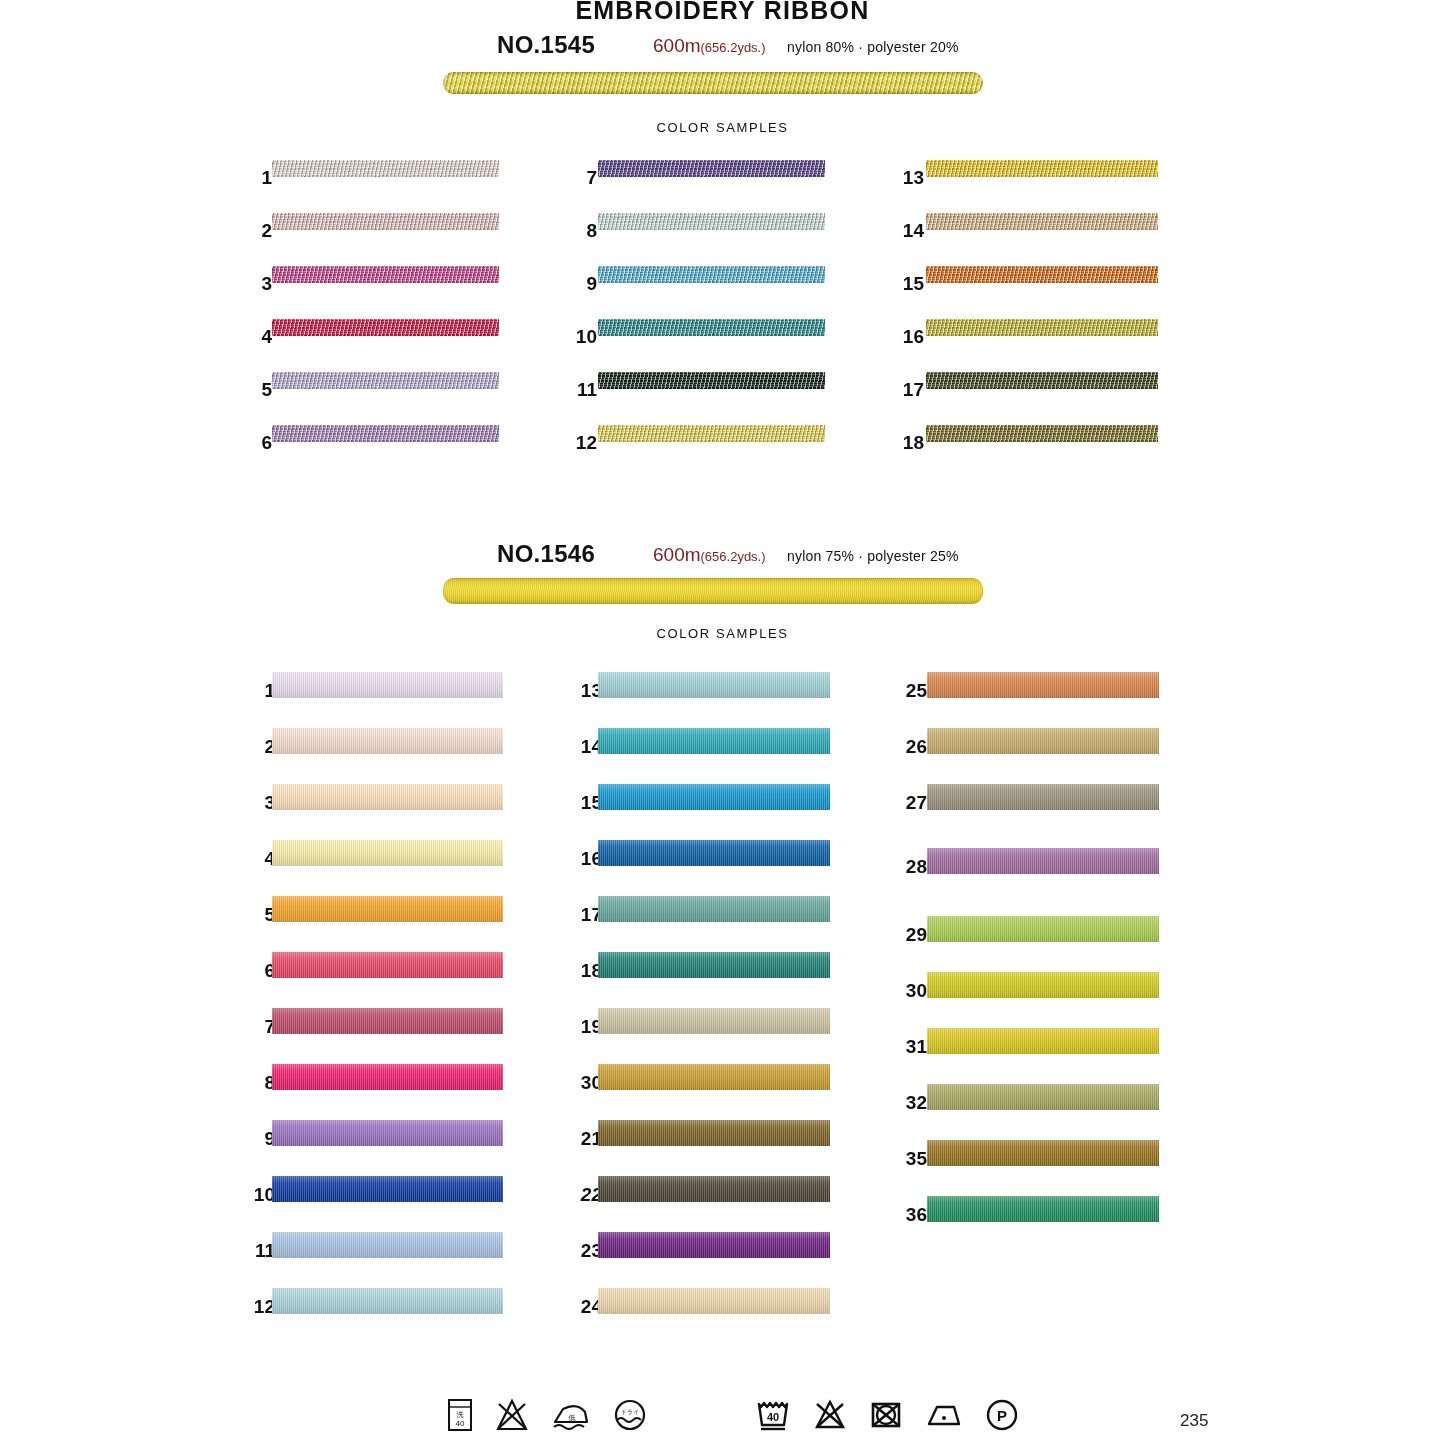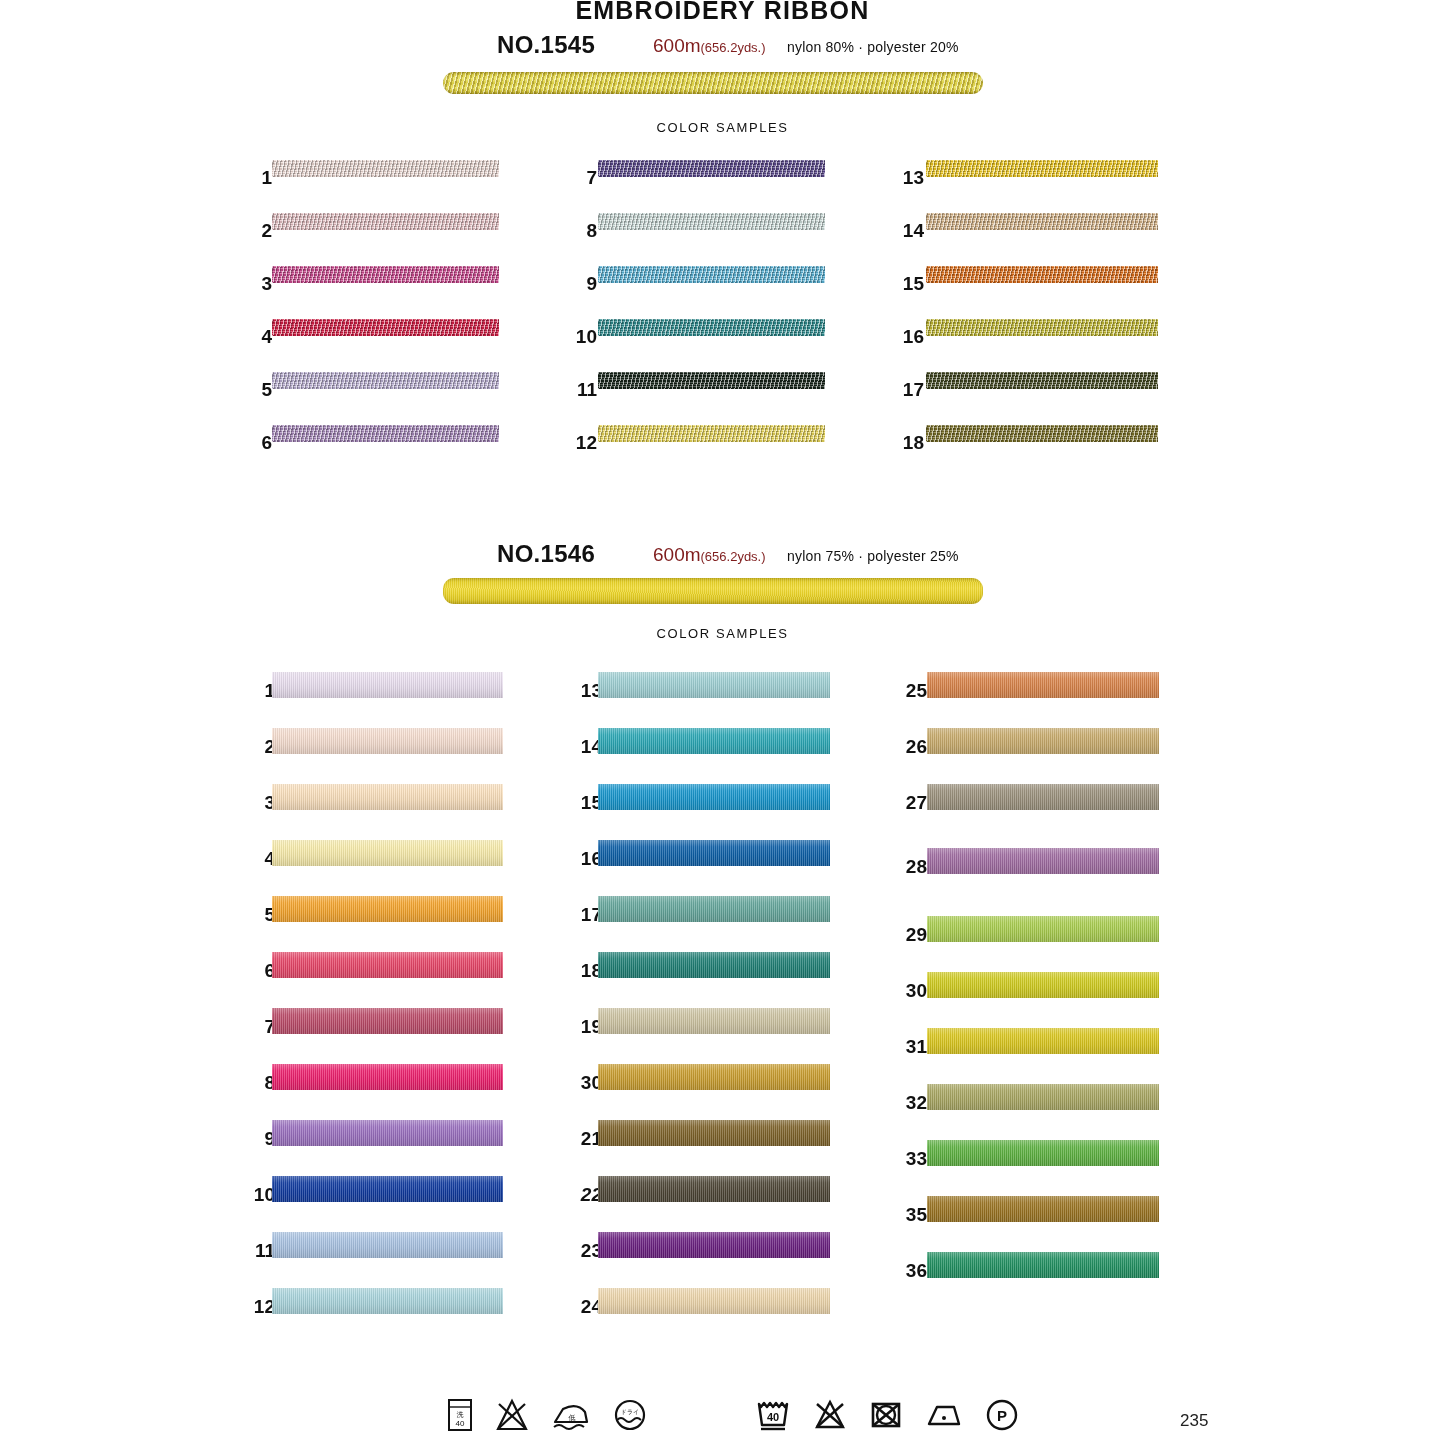--- a/index.html
+++ b/index.html
@@ -405,24 +405,20 @@
       </div>
       <div class="swatch-row" style="height: 56px;">
         <div class="swatch-num" style="top: 8px;">31</div>
         <div class="swatch-bar tex-satin" style="left: 32px; top: 0px; width: 232px; height: 26px; background-color: rgb(220, 200, 28);"></div>
       </div>
       <div class="swatch-row" style="height: 56px;">
         <div class="swatch-num" style="top: 8px;">32</div>
         <div class="swatch-bar tex-satin" style="left: 32px; top: 0px; width: 232px; height: 26px; background-color: rgb(169, 167, 97);"></div>
       </div>
       <div class="swatch-row" style="height: 56px;">
-        <div class="swatch-num" style="top: 8px;">33</div>
-        <div class="swatch-bar tex-satin" style="left: 32px; top: 0px; width: 232px; height: 26px; background-color: rgb(92, 178, 63);"></div>
-      </div>
-      <div class="swatch-row" style="height: 56px;">
         <div class="swatch-num" style="top: 8px;">35</div>
         <div class="swatch-bar tex-satin" style="left: 32px; top: 0px; width: 232px; height: 26px; background-color: rgb(155, 116, 32);"></div>
       </div>
       <div class="swatch-row" style="height: 56px;">
         <div class="swatch-num" style="top: 8px;">36</div>
         <div class="swatch-bar tex-satin" style="left: 32px; top: 0px; width: 232px; height: 26px; background-color: rgb(31, 144, 96);"></div>
       </div>
     </div>
   </div>
 

